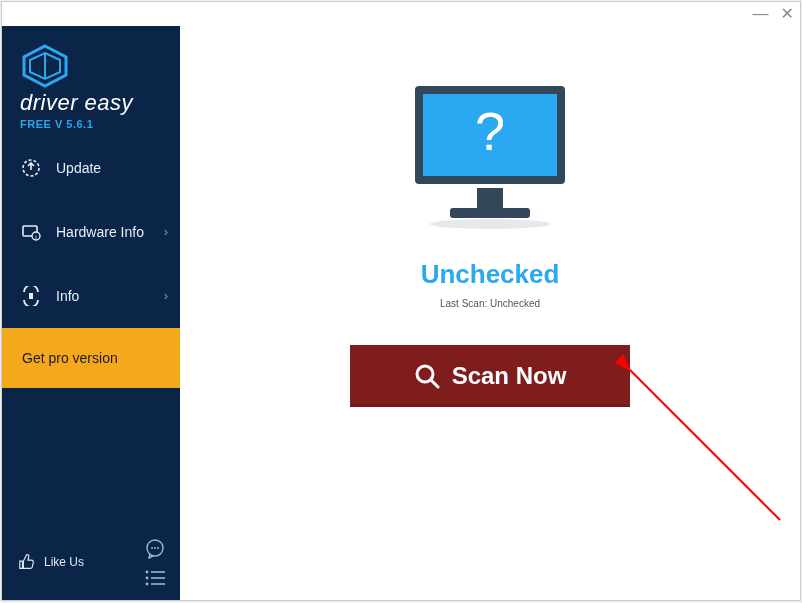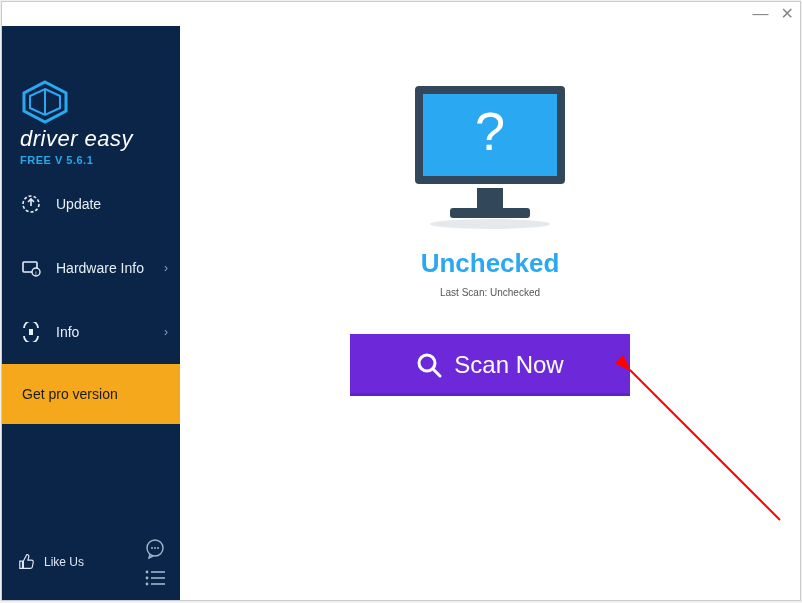--- a/index.html
+++ b/index.html
@@ -2,40 +2,40 @@
 <html><head>
 <meta charset="utf-8">
 <style>
 * { margin: 0; padding: 0; box-sizing: border-box; font-family: Arial, sans-serif; }
 body { width: 802px; height: 603px; background: #f0f0f0; overflow: hidden; }
 .window { width: 800px; height: 600px; margin: 1px; background: #fff; border: 1px solid #ccc; display: flex; flex-direction: column; position: relative; }
 .titlebar { height: 24px; display: flex; justify-content: flex-end; align-items: center; padding-right: 6px; gap: 12px; }
 .titlebar span { color: #888; font-size: 16px; cursor: pointer; line-height: 1; }
 .body { flex: 1; display: flex; }
 .sidebar { width: 178px; background: #0b2548; display: flex; flex-direction: column; color: #fff; }
-.logo-area { padding: 18px 4px 14px 18px; margin-top: 36px; }
+.logo-area { padding: 18px 4px 14px 18px; }
 .logo-svg { display: block; }
 .brand { font-size: 22px; font-style: italic; color: #fff; letter-spacing: 0.5px; margin-top: 2px; }
 .version { color: #29a7e8; font-size: 11px; font-weight: bold; letter-spacing: 0.5px; margin-top: 2px; }
 .nav { display: flex; flex-direction: column; }
 .nav-item { display: flex; align-items: center; height: 48px; padding: 0 14px 0 18px; color: #e6eef6; font-size: 14px; cursor: pointer; position: relative; margin-bottom: 16px; }
 .nav-item.active { background: #1b88c4; }
 .nav-item .ico { width: 22px; height: 22px; margin-right: 14px; display: flex; align-items: center; justify-content: center; }
 .nav-item .chev { position: absolute; right: 12px; color: #8aa0b8; font-size: 12px; }
 .pro-btn { background: #f6a81c; color: #1b1b1b; font-size: 14px; height: 60px; display: flex; align-items: center; padding-left: 20px; cursor: pointer; margin-top: -8px; }
 .sidebar-spacer { flex: 1; }
 .sidebar-bottom { padding: 10px 14px 14px 16px; display: flex; align-items: center; justify-content: space-between; gap: 48px; }
 .likeus { display: flex; align-items: center; gap: 8px; font-size: 12px; color: #dfe8f2; }
 .bot-icons { display: flex; flex-direction: column; gap: 10px; align-items: center; }
 .bot-icons svg, .bot-icons .lines { cursor: pointer; }
 .main { flex: 1; display: flex; flex-direction: column; align-items: center; padding-top: 54px; position: relative; }
 .monitor { width: 170px; }
-.status-title { color: #2aa8f2; font-size: 26px; font-weight: bold; margin-top: 18px; }
+.status-title { color: #2aa8f2; font-size: 26px; font-weight: bold; margin-top: 29px; }
 .status-sub { color: #555; font-size: 10px; margin-top: 8px; }
-.scan-btn { margin-top: 36px; width: 280px; height: 62px; background: #6d28d9; color: #fff; border: none; font-size: 24px; font-weight: normal; display: flex; align-items: center; justify-content: center; gap: 12px; cursor: pointer; box-shadow: inset 0 -3px 0 rgba(0,0,0,0.12); }
+.scan-btn { margin-top: 36px; width: 280px; height: 62px; background: #7f1d1d; color: #fff; border: none; font-size: 24px; font-weight: bold; display: flex; align-items: center; justify-content: center; gap: 12px; cursor: pointer; box-shadow: inset 0 -3px 0 rgba(0,0,0,0.12); }
 .arrow { position: absolute; pointer-events: none; }
 </style>
 </head>
 <body>
 
 <div class="window">
   <div class="titlebar">
     <span>—</span>
     <span>✕</span>
   </div>

